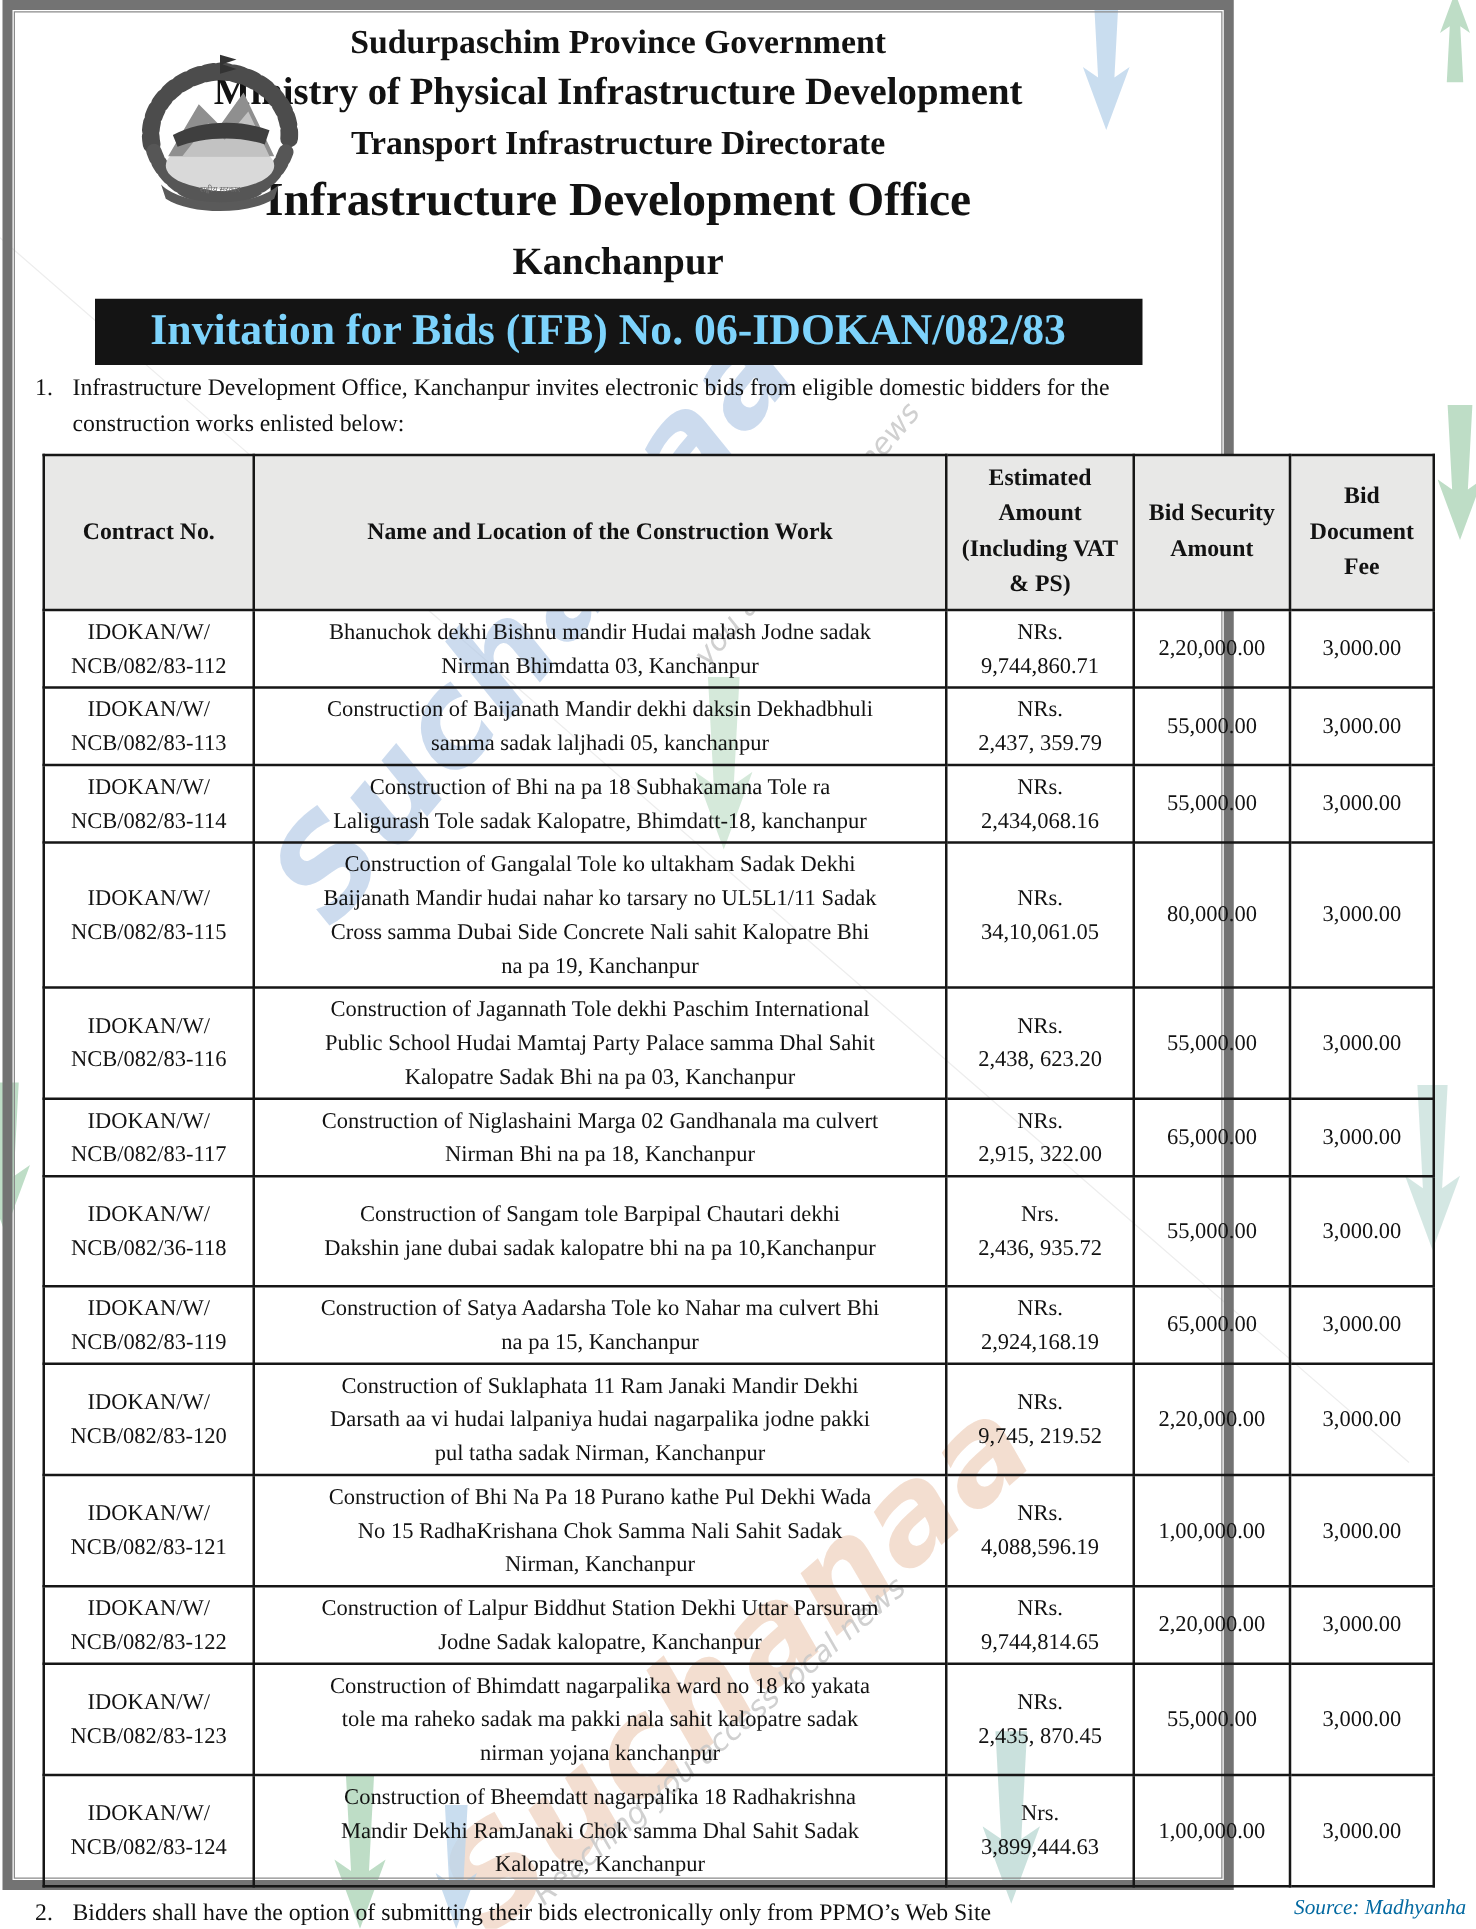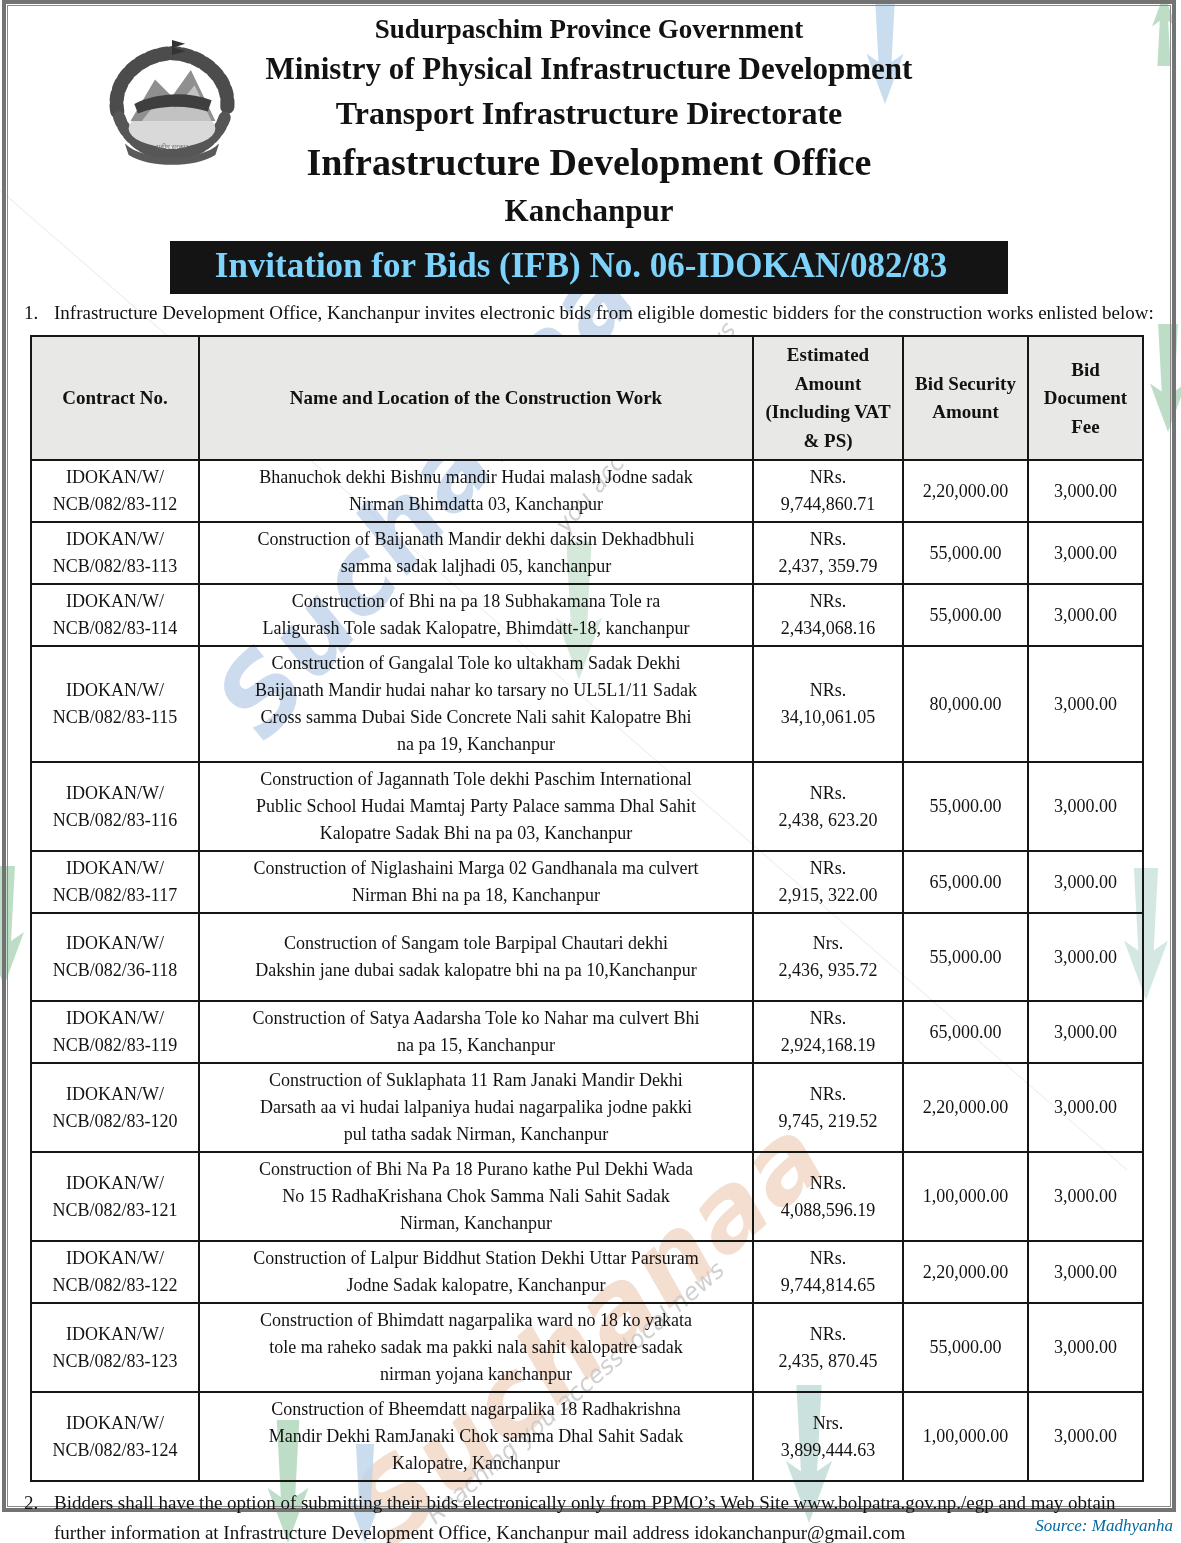--- a/index.html
+++ b/index.html
@@ -14,31 +14,31 @@
   .wm-brand.tan{color:#ecc9b2;opacity:.6;left:368px;top:1462px;transform:rotate(-41deg);}
   .wm-tag{position:absolute;font-family:"DejaVu Sans",sans-serif;font-style:italic;color:#c8c8c8;
           font-size:24px;white-space:nowrap;transform-origin:0 50%;opacity:.85;}
   .wm-tag.t1{left:560px;top:515px;transform:rotate(-50deg);}
   .wm-tag.t2{left:430px;top:1505px;transform:rotate(-41deg);}
   .wm-arrow{position:absolute;}
   .diag{position:absolute;left:-80px;top:120px;width:1600px;height:0;border-top:1px solid #ededed;
         transform:rotate(41deg);transform-origin:0 0;}
 
   
-  .sheet{position:absolute;left:2px;top:0;width:1174px;height:1512px;border:4px solid #737373;
+  .sheet{position:absolute;left:2px;top:0;width:985px;height:1512px;border:8px solid #737373;
          box-sizing:border-box;z-index:2;background:transparent;}
   .sheet-inner{position:absolute;inset:1px;border:1px solid #8a8a8a;box-sizing:border-box;
                padding:6px 14px 0 14px;}
 
   
   .hdr{text-align:center;position:relative;}
   .emblem{position:absolute;left:74px;top:24px;width:152px;height:132px;}
   .hdr .l1{font-size:27px;font-weight:bold;margin-top:2px;}
   .hdr .l2{font-size:31px;font-weight:bold;margin-top:6px;}
-  .hdr .l3{font-size:32px;font-weight:bold;margin-top:8px;}
+  .hdr .l3{font-size:27px;font-weight:bold;margin-top:8px;}
   .hdr .l4{font-size:38px;font-weight:bold;margin-top:8px;}
   .hdr .l5{font-size:31px;font-weight:bold;margin-top:9px;}
 
   .banner{display:block;width:822px;margin:12px auto 0 auto;background:#141414;color:#7dd3fc;
           text-align:center;font-size:35px;font-weight:bold;padding:5px 16px 8px 0;}
   .pubdate{text-align:center;font-size:19px;font-weight:bold;margin-top:4px;}
 
   .para{display:flex;font-size:19px;line-height:1.55;margin-top:4px;}
   .para .num{flex:0 0 30px;padding-left:2px;}
   .para .txt{flex:1;}

